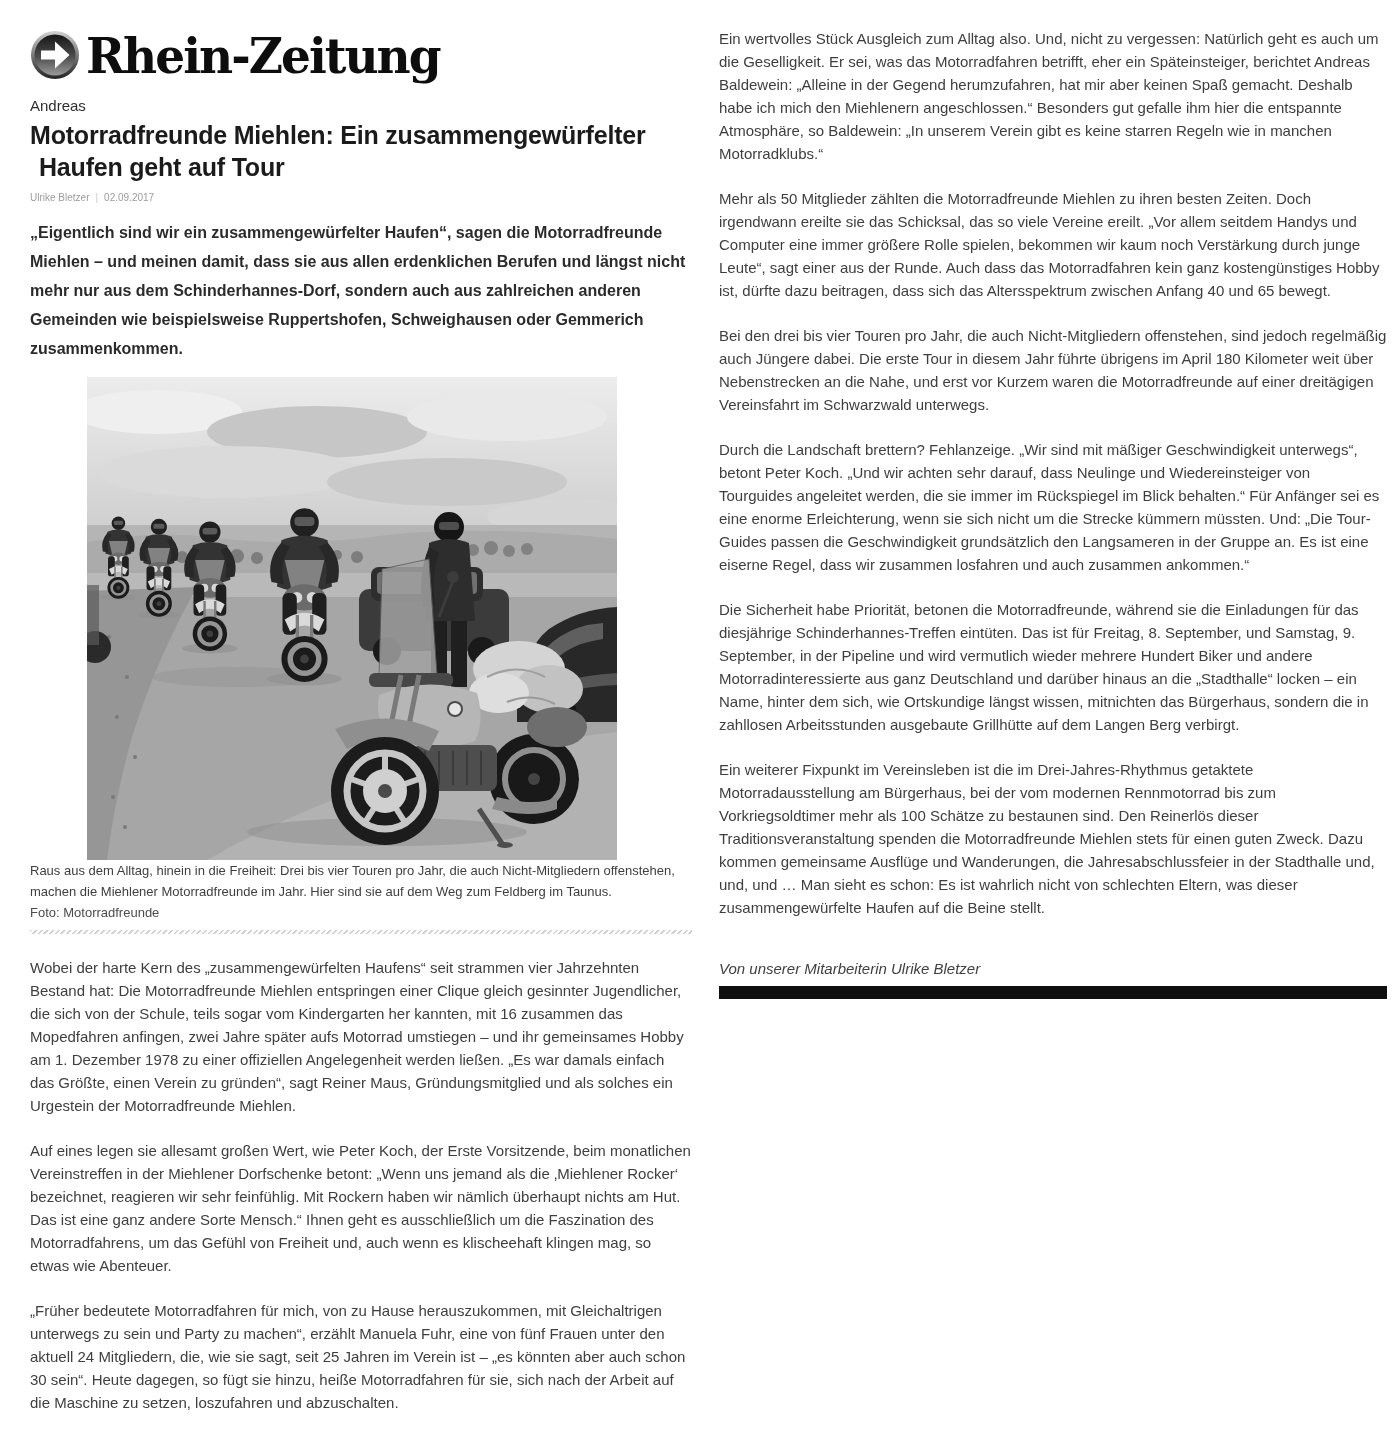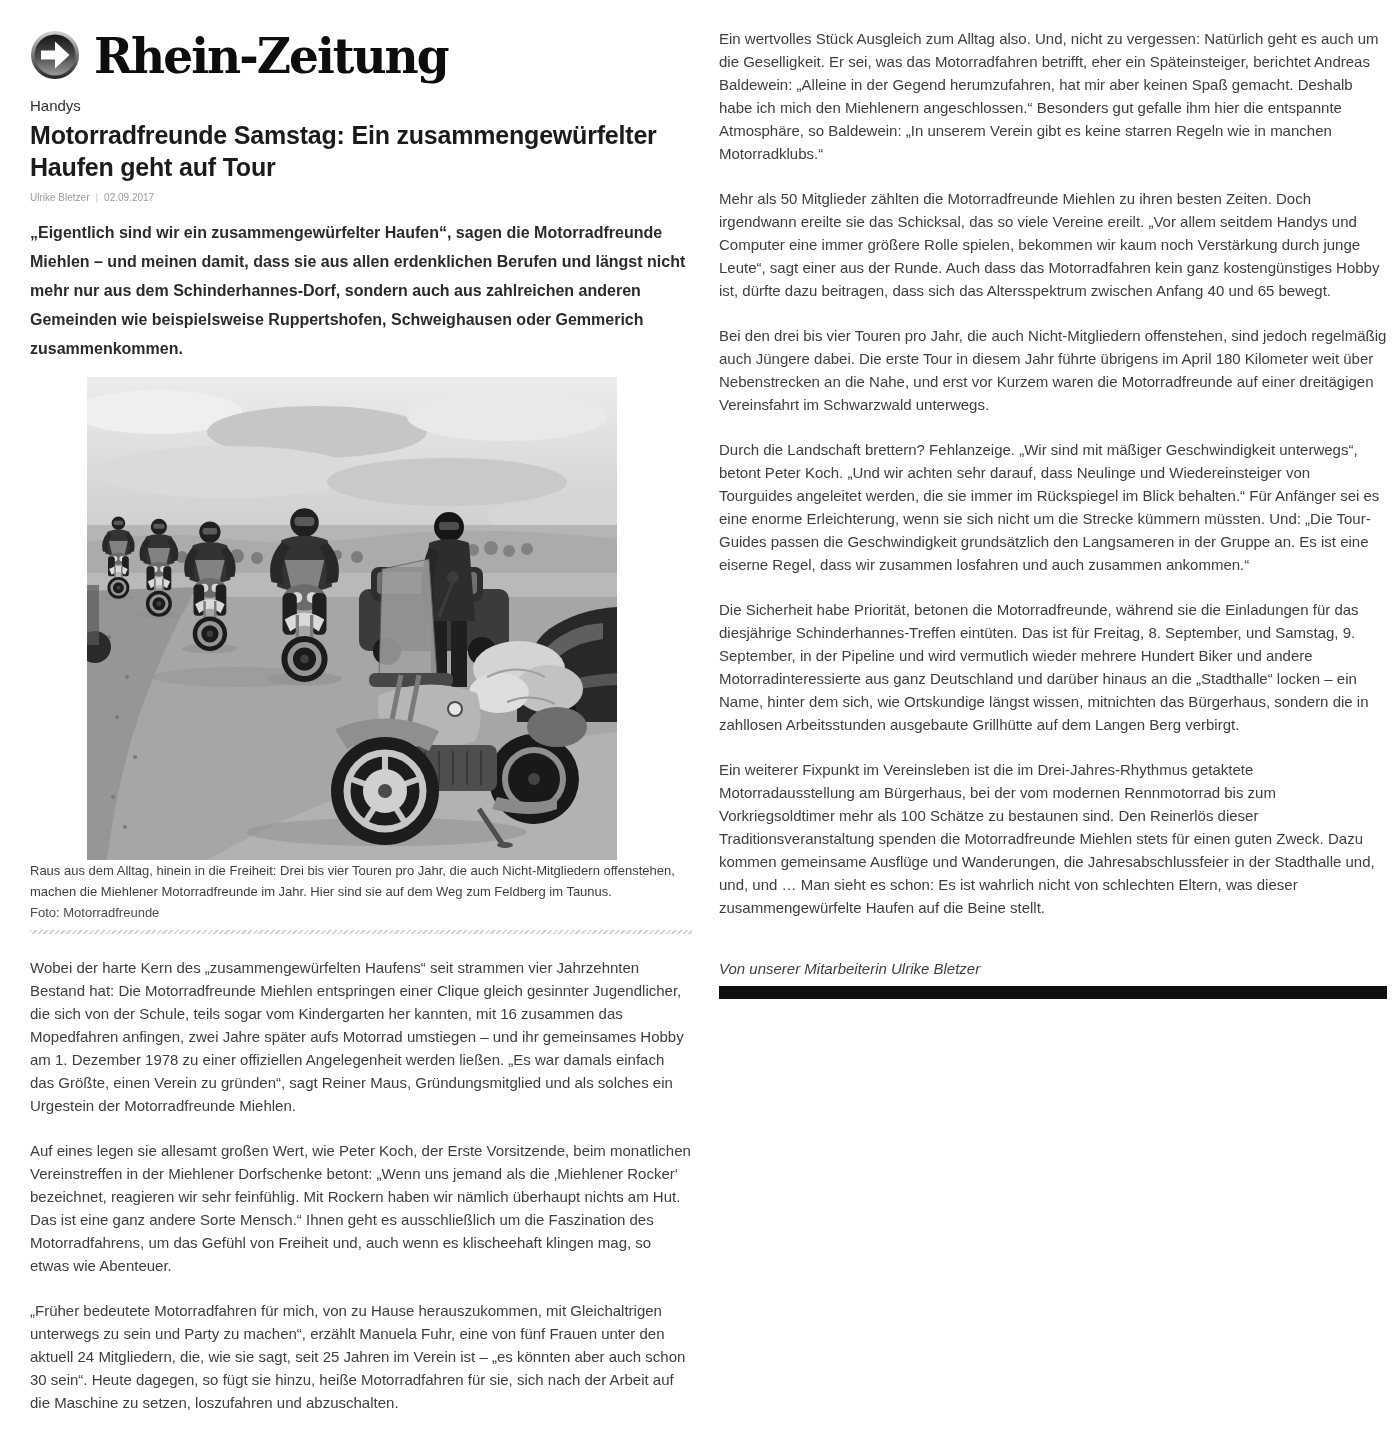--- a/index.html
+++ b/index.html
@@ -3,21 +3,21 @@
 <meta charset="utf-8">
 <title>Rhein-Zeitung</title>
 <style>
   html, body { margin:0; padding:0; background:#ffffff; }
   body { font-family:"Liberation Sans","DejaVu Sans",sans-serif; }
   .page { position:relative; width:1392px; height:1452px; background:#fff; overflow:hidden; }
   .col-left  { position:absolute; left:30px;  top:0; width:662px; }
   .col-right { position:absolute; left:719px; top:12px; width:668px; }
 
   
-  .masthead { margin-top:26px; display:flex; align-items:center; gap:14px; height:58px; cursor:pointer; }
+  .masthead { margin-top:26px; display:flex; align-items:center; gap:6px; height:58px; cursor:pointer; }
   .logo-icon { width:50px; height:50px; flex:0 0 auto; }
   .wordmark { font-family:"DejaVu Serif","Liberation Serif",serif; font-weight:700; font-size:47px;
               letter-spacing:-2px; color:#0d0d0d; line-height:1; transform:scaleY(1.04); }
 
   .category { margin-top:13px; font-size:15px; color:#2f2f2f; }
   .headline { margin-top:5px; font-size:25px; line-height:32px; font-weight:700; color:#1b1b1b; letter-spacing:-0.2px; }
   .byline   { margin-top:9px; font-size:10px; color:#9c9c9c; }
   .byline .sep { color:#cccccc; margin:0 6px; }
   .lead { margin-top:15px; font-size:16px; line-height:29px; font-weight:700; color:#2b2b2b; }
 
@@ -57,25 +57,25 @@
             </linearGradient>
           </defs>
           <circle cx="25" cy="25" r="24" fill="url(#mg1)"></circle>
           <circle cx="25" cy="25" r="20.5" fill="url(#mg2)"></circle>
           <polygon points="11,20.5 25,20.5 25,11.5 39.5,25 25,38.5 25,29.5 11,29.5" fill="#ffffff"></polygon>
         </svg>
       </span>
       <span class="wordmark">Rhein-Zeitung</span>
     </div>
 
-    <div class="category">Handys</div>
+    <div class="category">Andreas</div>
 
     <h1 class="headline" style="margin:5px 0 0 0;">
-      <span style="display:block;">Motorradfreunde Samstag: Ein zusammengewürfelter</span>
-      <span style="display:block;">Haufen geht auf Tour</span>
+      <span style="display:block;">Motorradfreunde Miehlen: Ein zusammengewürfelter</span>
+      <span style="display:block;margin-left:9px;">Haufen geht auf Tour</span>
     </h1>
 
     <div class="byline">
       <span>Ulrike Bletzer</span><span class="sep">|</span><span>02.09.2017</span>
     </div>
 
     <div class="lead">„Eigentlich sind wir ein zusammengewürfelter Haufen“, sagen die Motorradfreunde Miehlen – und meinen damit, dass sie aus allen erdenklichen Berufen und längst nicht mehr nur aus dem Schinderhannes-Dorf, sondern auch aus zahlreichen anderen Gemeinden wie beispielsweise Ruppertshofen, Schweighausen oder Gemmerich zusammenkommen.</div>
 
     <div class="photo-wrap">
       <svg viewBox="0 0 530 483" width="530" height="483">

